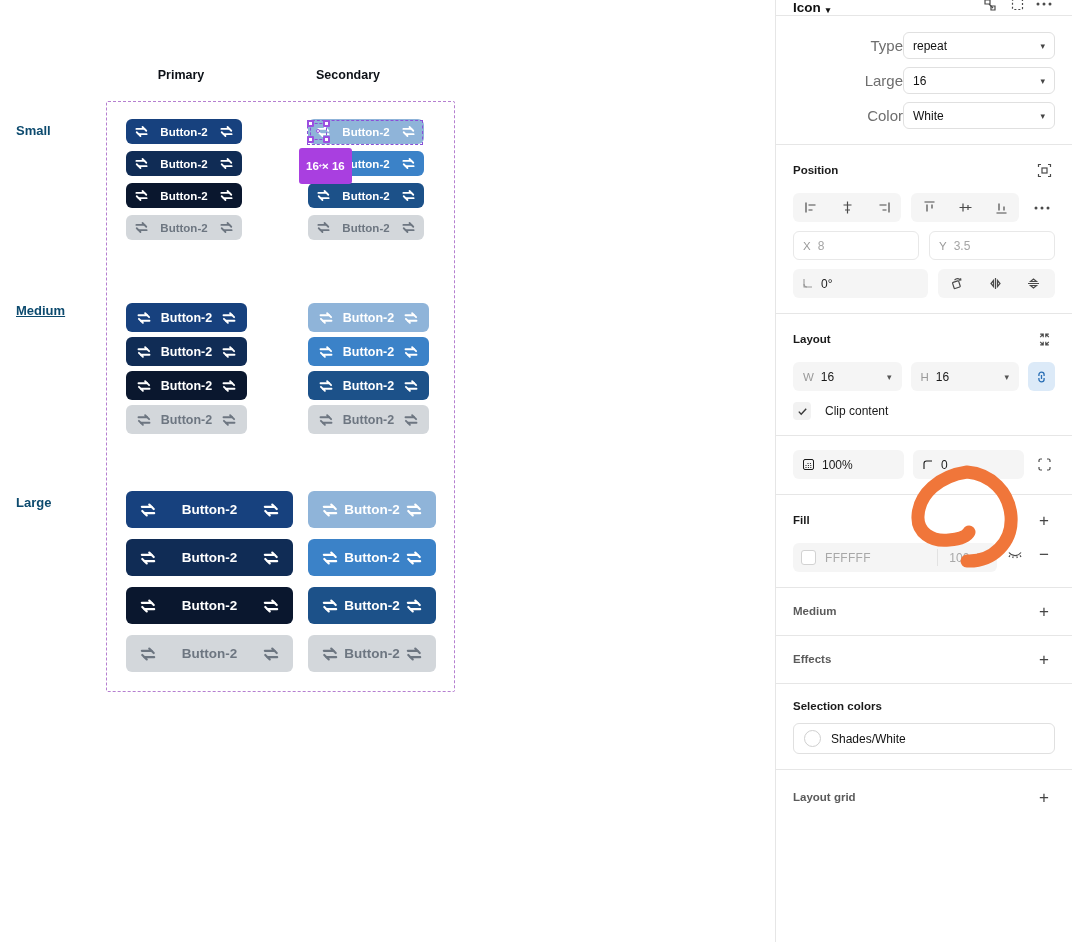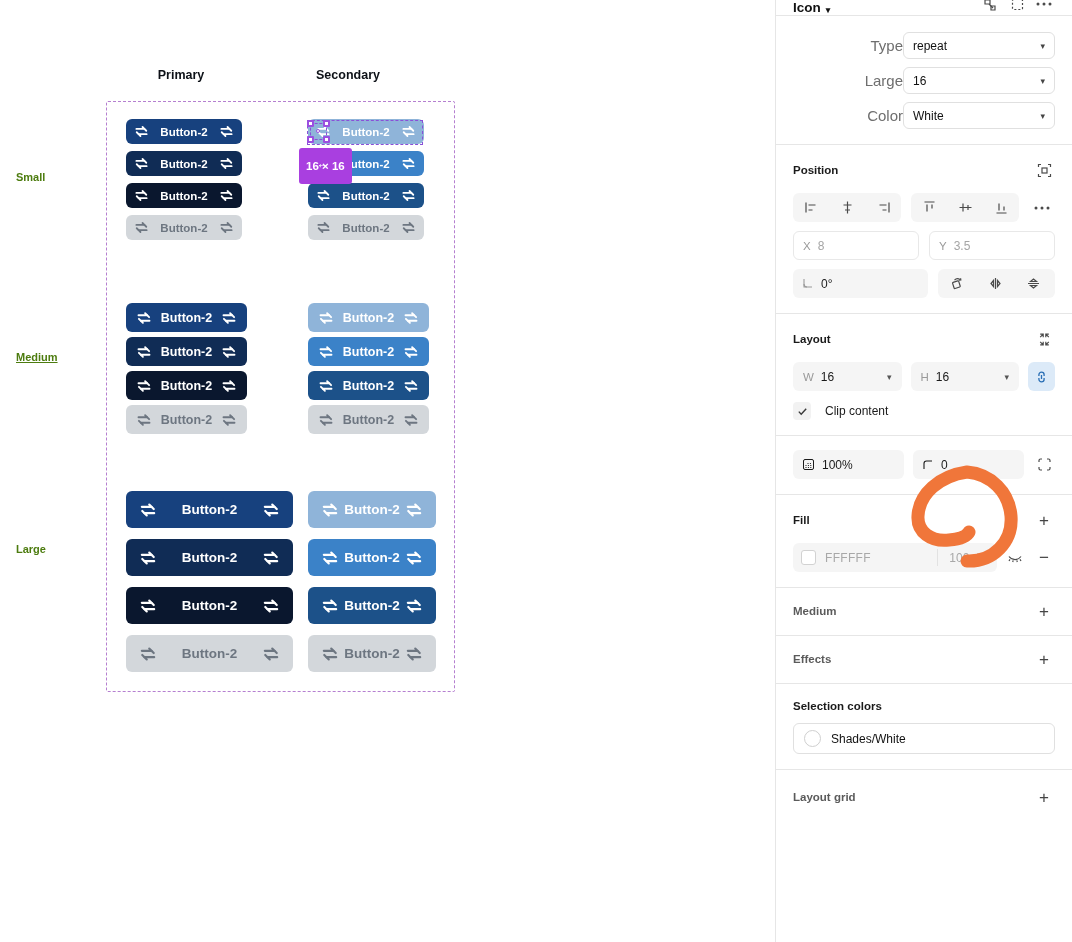--- a/index.html
+++ b/index.html
@@ -17,21 +17,21 @@
     width: 775px; height: 942px;
     background: #ffffff;
   }
   .col-header {
     position: absolute;
     font-size: 12.5px; font-weight: bold; color: #0d1117;
     text-align: center;
   }
   .row-label {
     position: absolute;
-    font-size: 11px; font-weight: bold; color: #4d7c0f; margin-top: 48px;
+    font-size: 13px; font-weight: bold; color: #0c4a6e;
   }
   #frame {
     position: absolute;
     left: 106px; top: 101px;
     width: 349px; height: 591px;
     border: 1.4px dashed #b57fd0;
     border-radius: 2px;
     background: transparent;
   }
 
@@ -185,21 +185,21 @@
   .chk-row { display: flex; align-items: center; gap: 14px; margin-top: 11px; }
   .chk {
     width: 18px; height: 18px;
     border-radius: 4px;
     background: #f2f2f2;
     display: flex; align-items: center; justify-content: center;
     color: #3a3a3a;
   }
   .chk-lbl { font-size: 12px; color: #1a1a1a; }
 
-  .fill-row { display: flex; align-items: center; gap: 7px; }
+  .fill-row { display: flex; gap: 7px; }
   .fill-input {
     display: flex; align-items: center;
     background: #f5f5f5; border-radius: 6px; height: 29px;
     flex: 1 1 auto;
   }
   .swatch {
     width: 15px; height: 15px; border-radius: 3px;
     background: #ffffff; border: 1px solid #d2d2d2;
     margin-left: 8px;
   }

